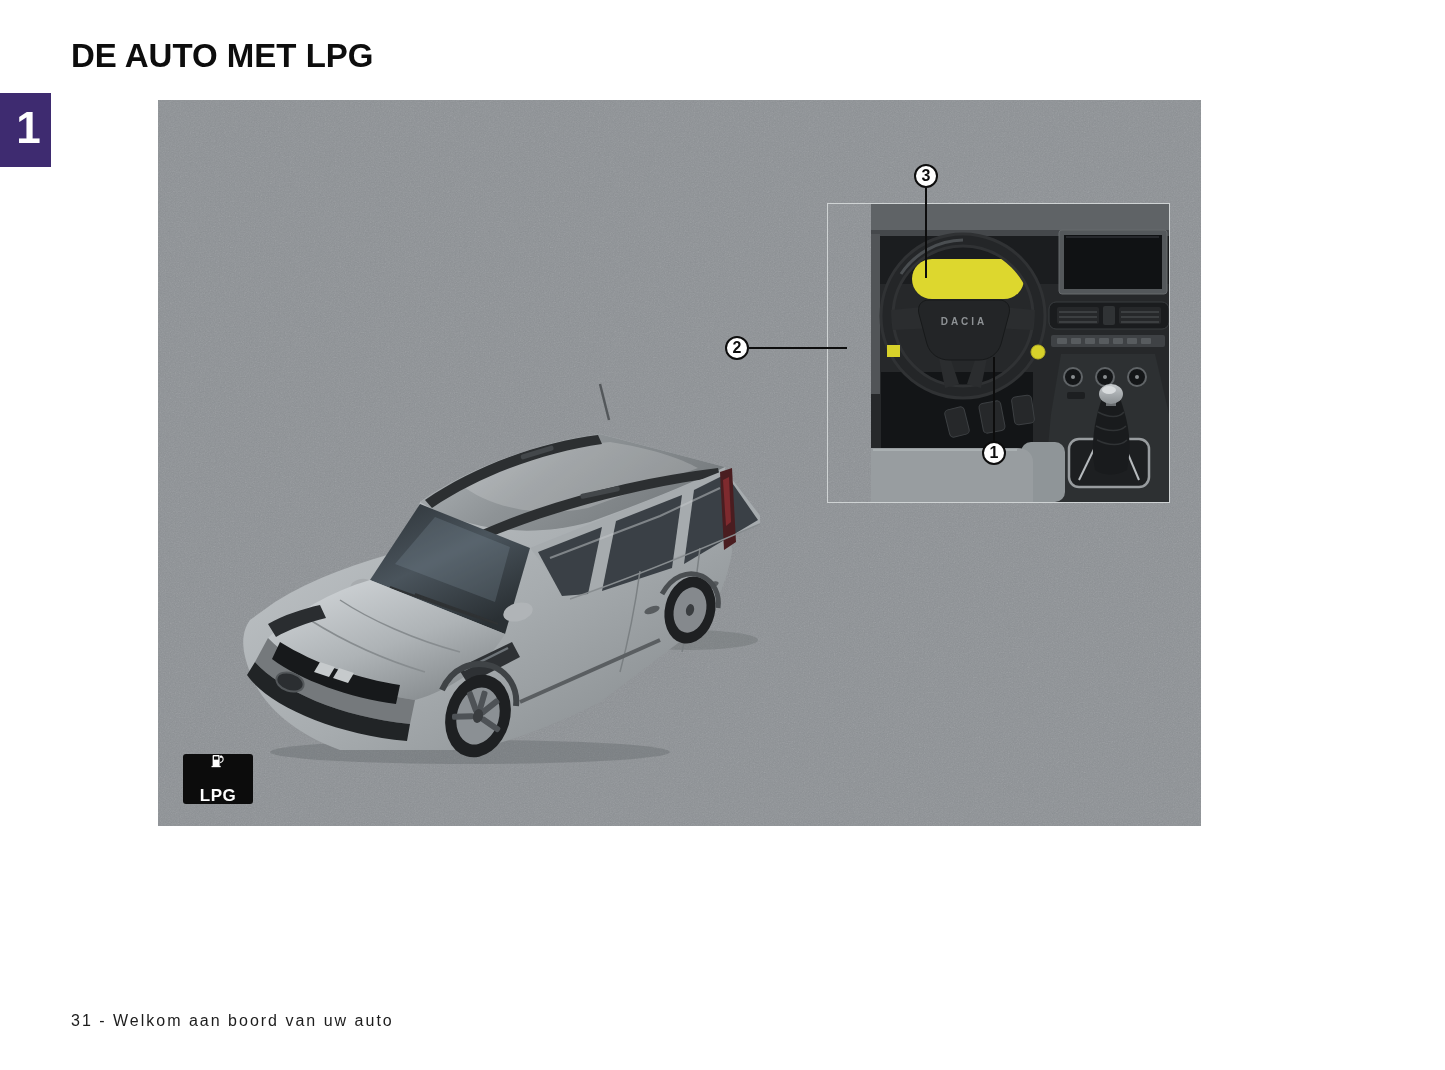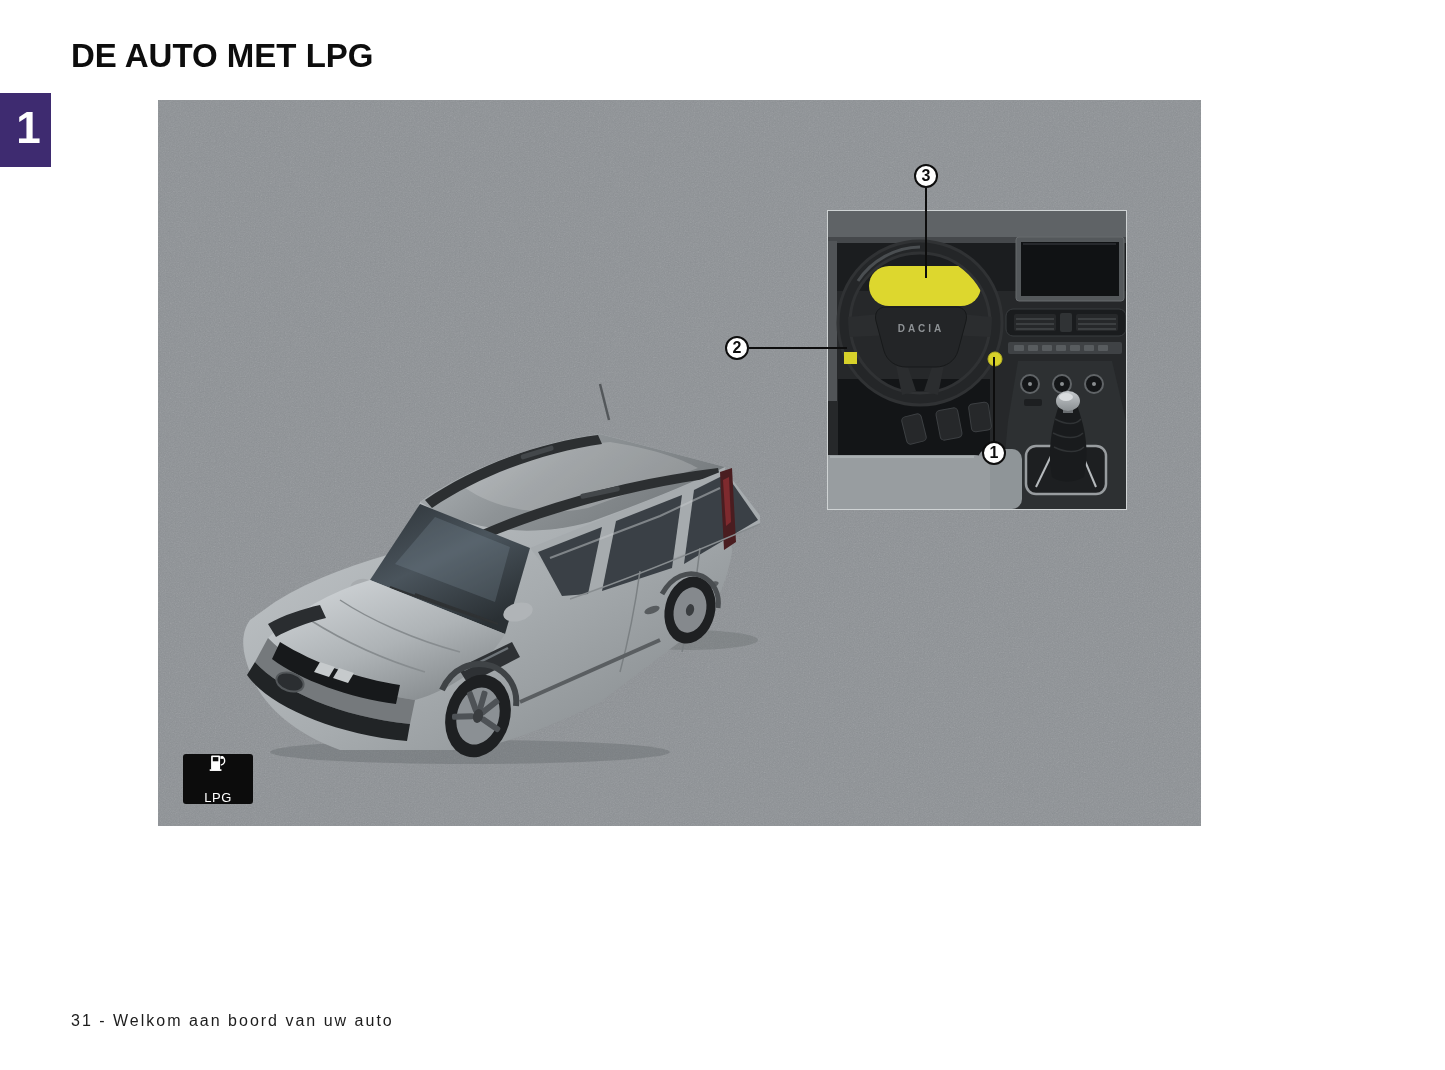--- a/index.html
+++ b/index.html
@@ -10,30 +10,30 @@
   .chapter-tab{position:absolute;left:0;top:93px;width:51px;height:74px;background:#3e2b70;
         display:flex;align-items:center;justify-content:center;}
   .chapter-tab span{color:#ffffff;font-size:44px;font-weight:700;line-height:1;transform:translate(3px,-2px);}
   .photo{position:absolute;left:158px;top:100px;width:1086px;height:726px;background:#8d9195;}
   .photo .texture{position:absolute;left:0;top:0;width:100%;height:100%;z-index:0;}
   .photo-ref{position:absolute;right:0;top:0;width:24px;height:52px;background:#ffffff;z-index:4;
         display:flex;align-items:center;justify-content:center;}
   .photo-ref span{transform:rotate(-90deg);white-space:nowrap;font-size:11px;font-weight:600;
         color:#44474a;letter-spacing:0.5px;}
   .car-svg{position:absolute;left:62px;top:272px;width:540px;height:400px;z-index:1;}
-  .inset{position:absolute;left:669px;top:110px;width:298px;height:298px;z-index:2;
-        border:1px solid #cfd3d4;box-sizing:content-box;}
+  .inset{position:absolute;left:669px;top:103px;width:298px;height:298px;z-index:2;
+        border:1px solid #cfd3d4;box-sizing:content-box;padding-left:43px;}
   .inset svg{display:block;width:298px;height:298px;}
   .callout{position:absolute;width:24px;height:24px;border-radius:50%;background:#ffffff;
         border:2px solid #0d0d0d;box-sizing:border-box;display:flex;align-items:center;justify-content:center;
         z-index:5;font-size:16px;font-weight:700;color:#0d0d0d;line-height:1;}
   .cline{position:absolute;background:#0d0d0d;z-index:3;}
   .lpg-badge{position:absolute;left:25px;top:654px;width:70px;height:50px;background:#0c0c0c;
         border-radius:3px;z-index:4;display:flex;flex-direction:column;align-items:center;justify-content:center;}
-  .lpg-badge .badge-label{color:#ffffff;font-size:13px;font-weight:400;letter-spacing:0.5px;
+  .lpg-badge .badge-label{color:#ffffff;font-size:17px;font-weight:700;letter-spacing:0.5px;
         line-height:1;margin-top:19px;}
   .page-footer{position:absolute;left:71px;top:1012px;font-size:16px;font-weight:400;
         color:#1c1c1c;letter-spacing:2px;}
 </style>
 </head>
 <body>
 
 <div class="page">
 
   <h1 class="page-title">DE AUTO MET LPG</h1>

